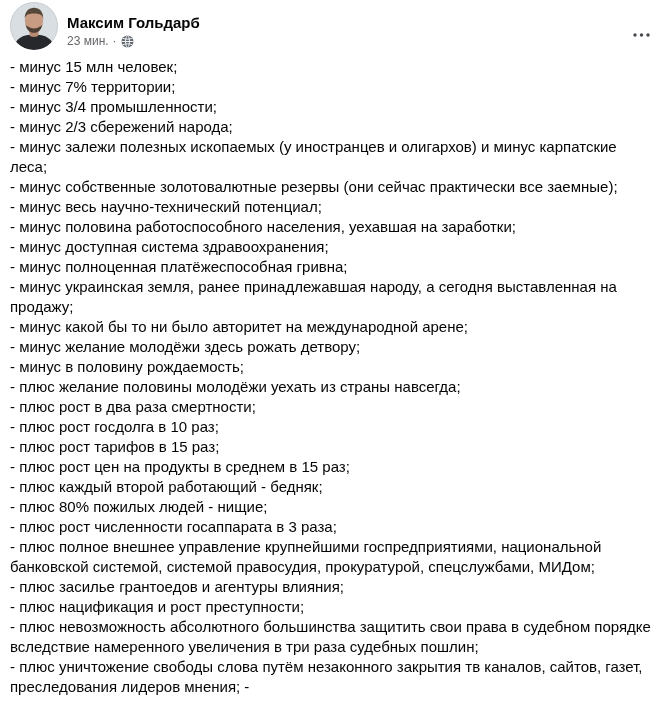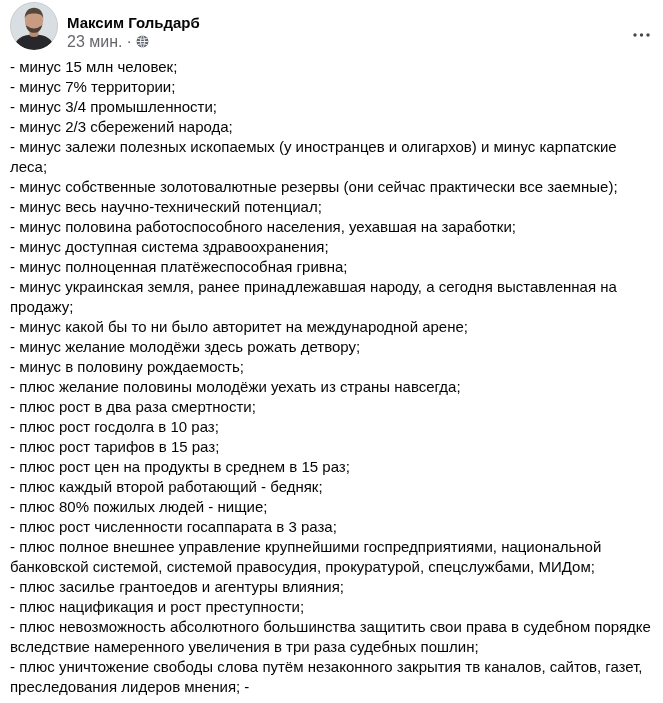--- a/index.html
+++ b/index.html
@@ -46,21 +46,21 @@
   .author {
     font-size: 15px;
     font-weight: 700;
     line-height: 19px;
     color: #050505;
     cursor: pointer;
   }
   .meta-row {
     display: flex;
     align-items: center;
-    font-size: 16px;
+    font-size: 12px;
     line-height: 17px;
     color: #65676b;
     margin-top: 1px;
   }
   .timestamp { cursor: pointer; }
   .meta-sep {
     margin: 0 4px;
     color: #65676b;
   }
   .globe { display: inline-flex; align-items: center; }

